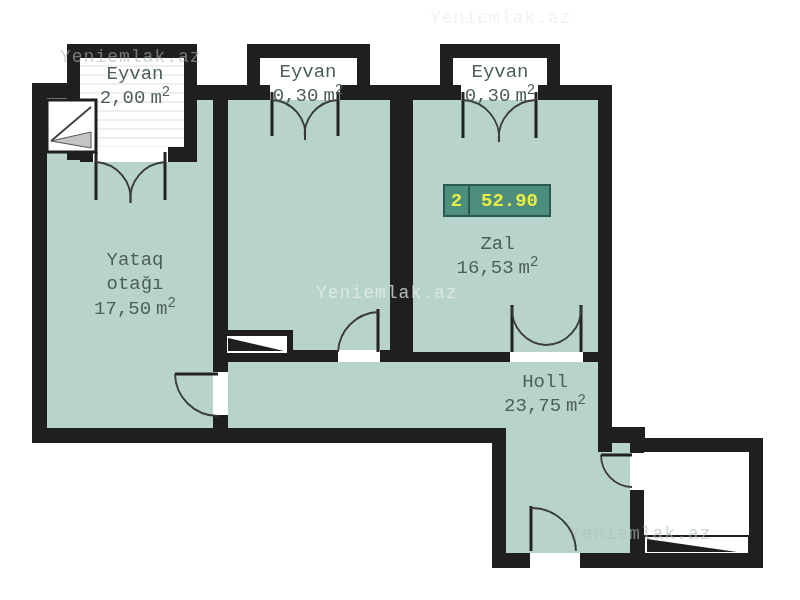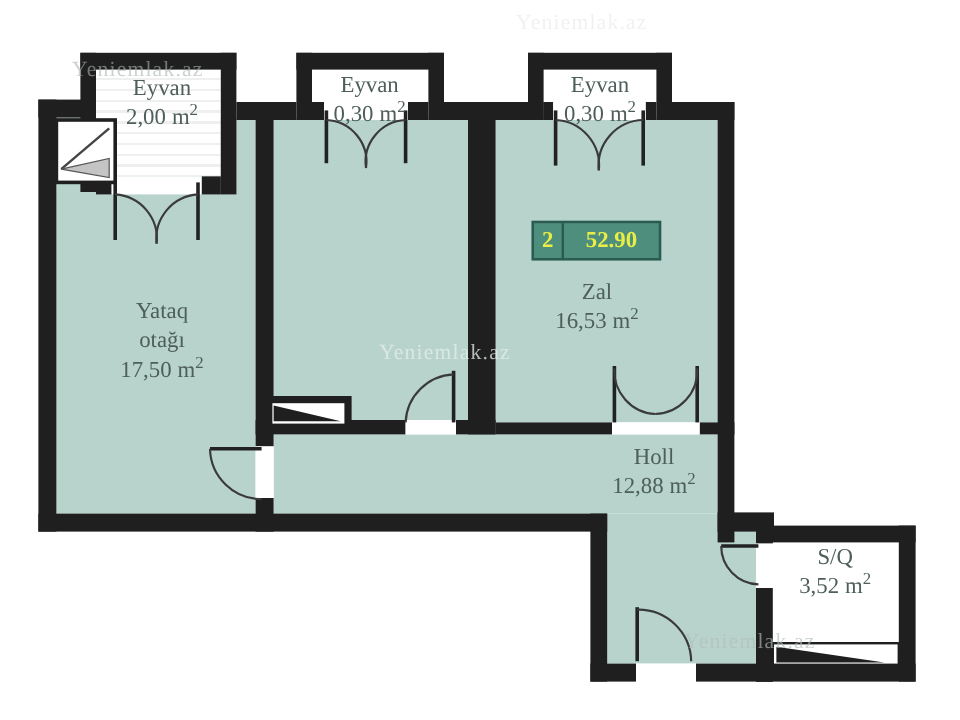--- a/index.html
+++ b/index.html
@@ -1,17 +1,17 @@
 <!DOCTYPE html>
 <html><head>
 <meta charset="utf-8">
 <style>
   html,body{margin:0;padding:0;background:#ffffff;}
   #plan{position:relative;width:800px;height:600px;background:#ffffff;overflow:hidden;
-        font-family:Liberation Serif, serif;}
+        font-family:Liberation Mono, monospace;}
   .floor{position:absolute;background:#b7d3cb;}
   .wall{position:absolute;background:#1f1f1f;}
   .threshold{position:absolute;background:#ffffff;}
   .balcony-floor{position:absolute;background:#ffffff;}
   .striped{background:repeating-linear-gradient(180deg,#ffffff 0 7px,#efefef 7px 9px);}
   .sq-floor{position:absolute;background:#ffffff;}
   svg.overlay{position:absolute;left:0;top:0;z-index:30;}
   .label{position:absolute;text-align:center;color:#4d5e5b;font-size:19px;line-height:1.28;z-index:40;}
   .label .unit{margin-left:5px;}
   .label sup{font-size:14px;line-height:0;}
@@ -153,25 +153,21 @@
     <div>Zal</div>
     <div><span>16,53</span><span class="unit">m</span><sup>2</sup></div>
   </div>
   <div class="label" style="left:55px;top:248px;width:160px;">
     <div>Yataq</div>
     <div>otağı</div>
     <div><span>17,50</span><span class="unit">m</span><sup>2</sup></div>
   </div>
   <div class="label" style="left:465px;top:370px;width:160px;">
     <div>Holl</div>
-    <div><span>12,88</span><span class="unit">m</span><sup>2</sup></div>
-  </div>
-  <div class="label" style="left:626px;top:453px;width:140px;">
-    <div>S/Q</div>
-    <div><span>3,52</span><span class="unit">m</span><sup>2</sup></div>
+    <div><span>23,75</span><span class="unit">m</span><sup>2</sup></div>
   </div>
 
   <div class="badge">
     <div class="count">2</div>
     <div class="total">52.90</div>
   </div>
 
   <div class="wm wm1">Yeniemlak.az</div>
   <div class="wm wm2">Yeniemlak.az</div>
   <div class="wm wm3">Yeniemlak.az</div>

